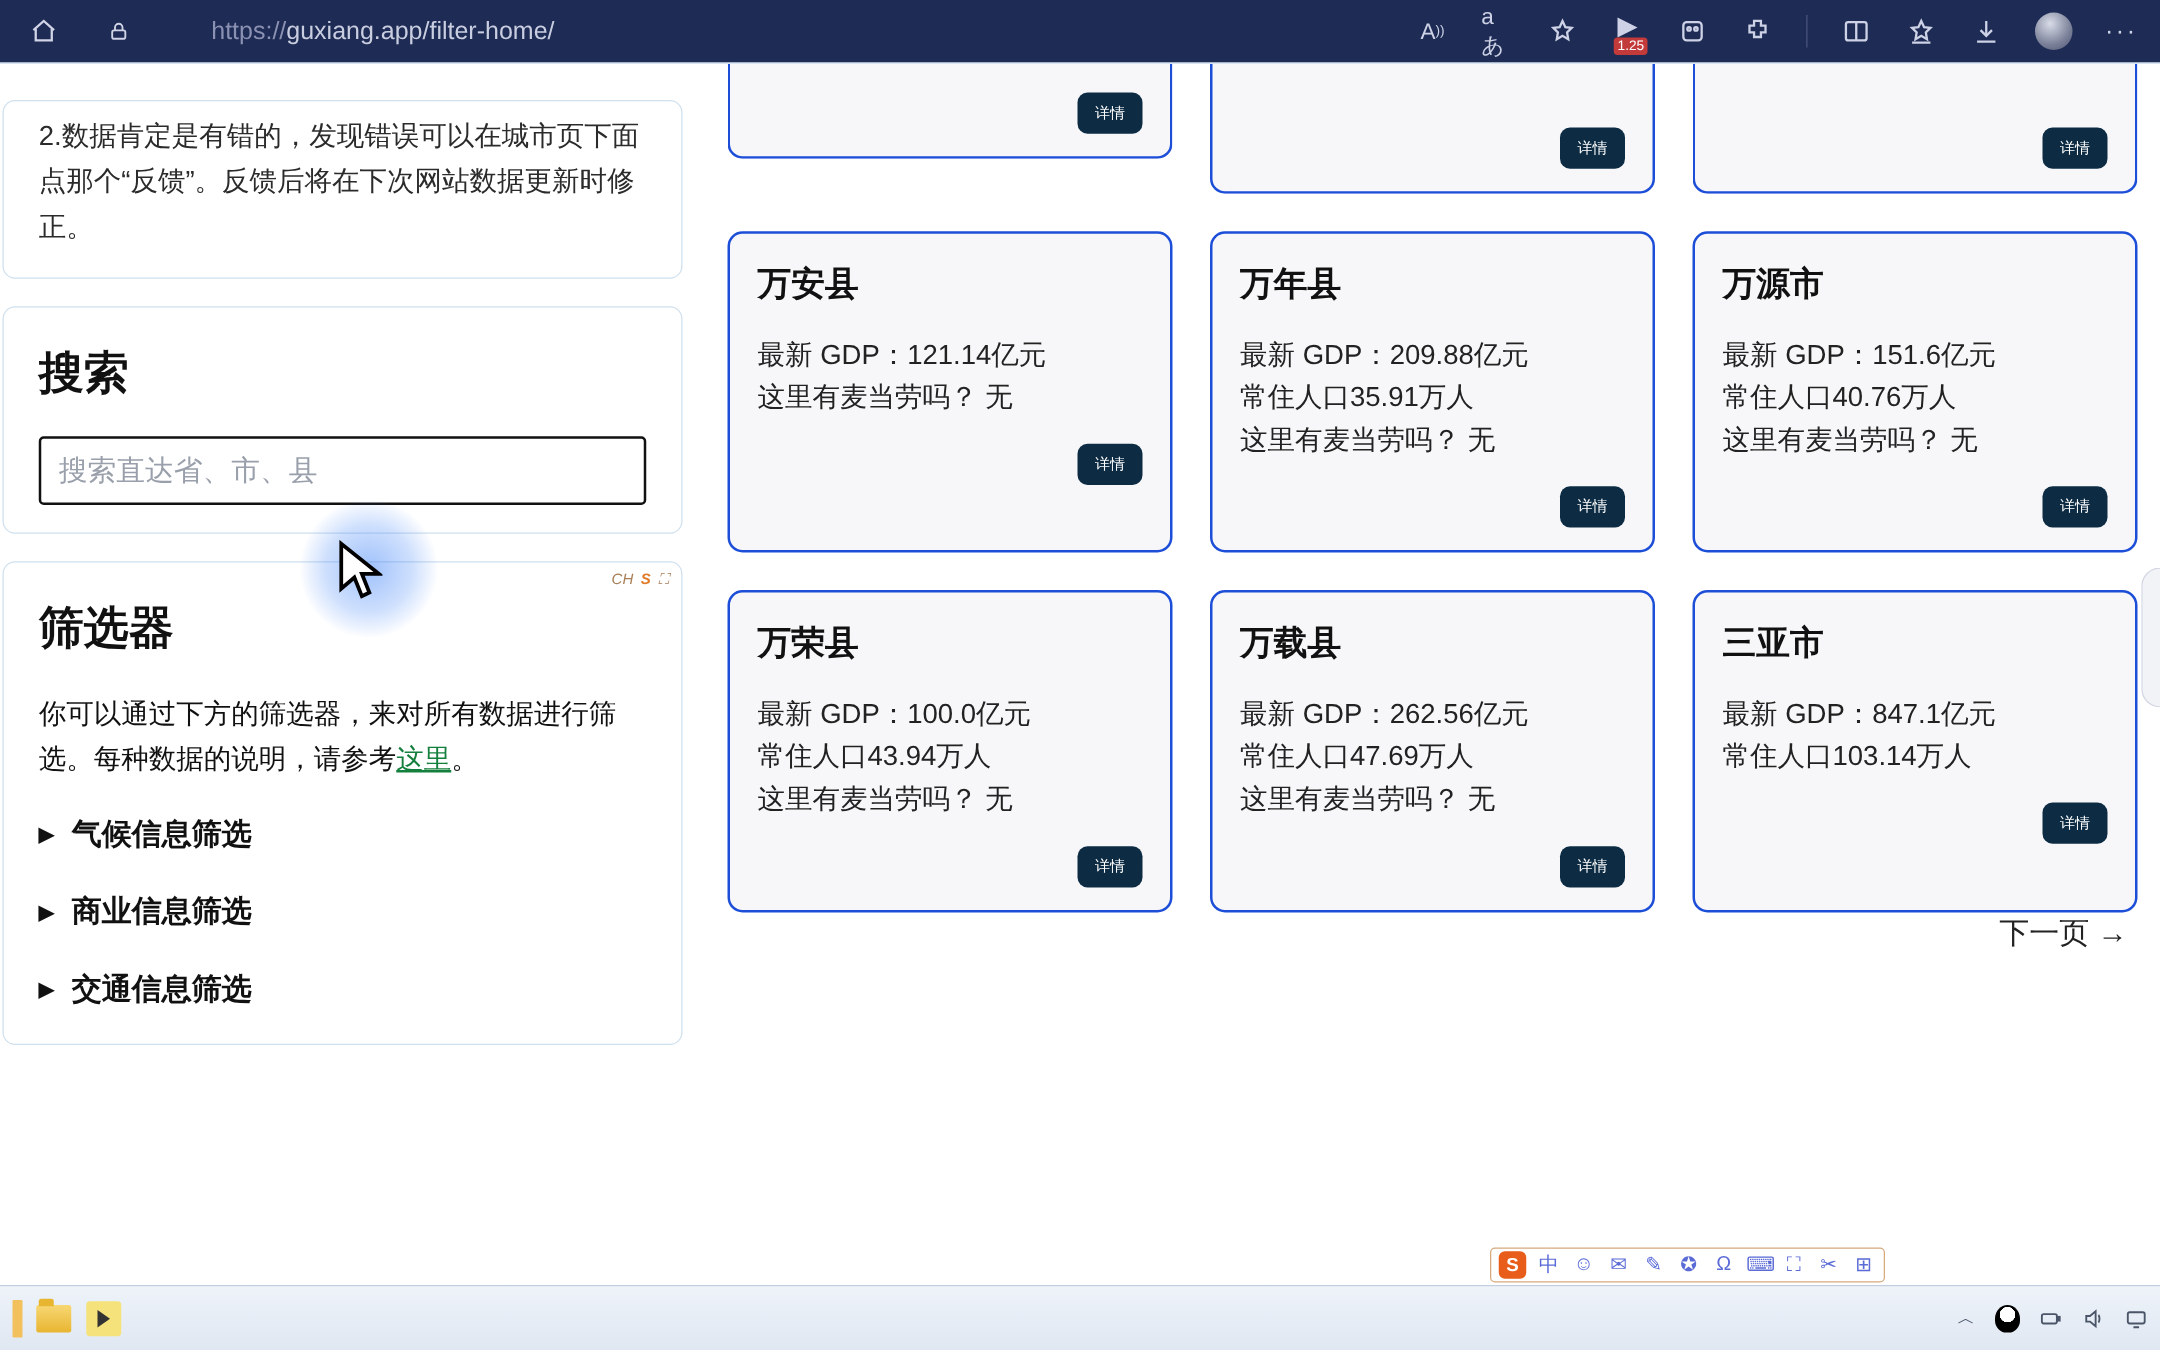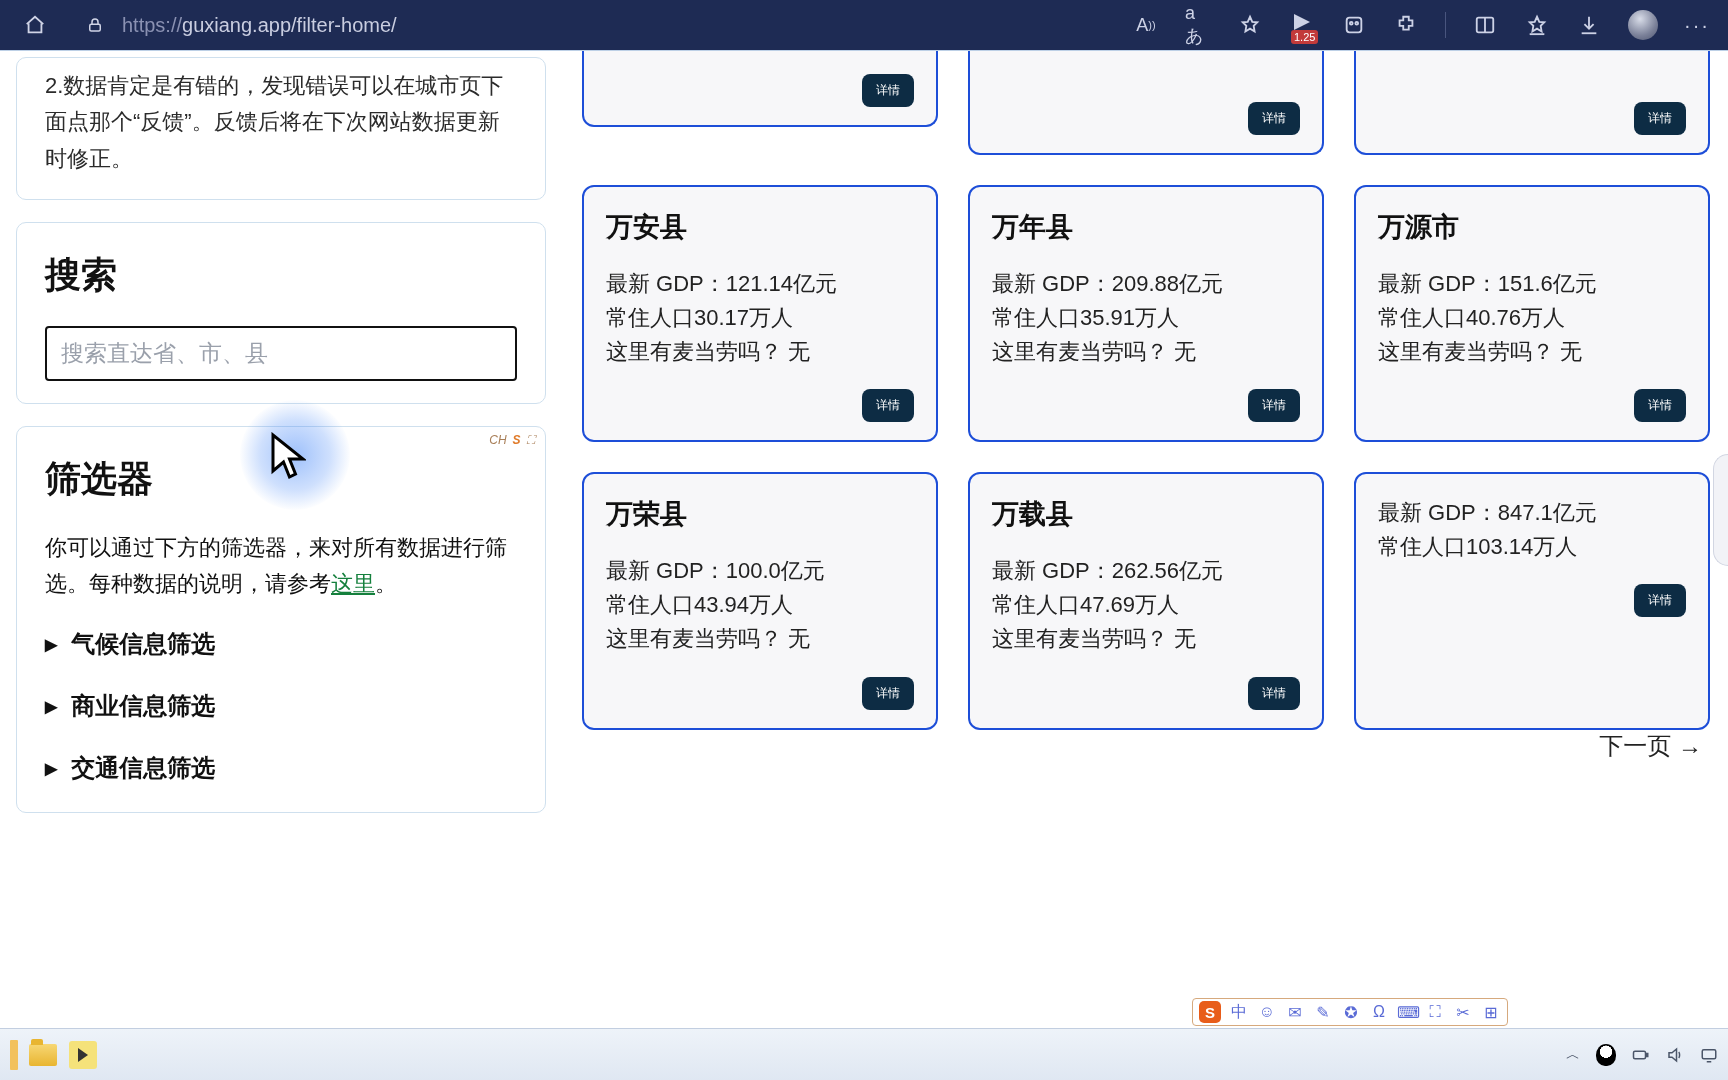--- a/index.html
+++ b/index.html
@@ -32,21 +32,21 @@
     display: flex; align-items: center; justify-content: center;
     margin-right: 30px;
   }
   .home-btn svg { width: 22px; height: 22px; stroke: #d0d4e6; fill: none; stroke-width: 2; }
   .lock-btn {
     width: 30px; height: 30px;
     display:flex;align-items:center;justify-content:center;
     margin-right: 12px;
   }
   .lock-btn svg { width: 18px; height: 18px; stroke: #d0d4e6; fill: none; stroke-width: 2; }
-  .url-text { color: #c9cde0; font-size: 20px; }
+  .url-text { color: #c9cde0; font-size: 20px; margin-left: 47px; }
   .url-text .proto { color: #8a91b2; }
   .bar-right {
     margin-left: auto;
     display: flex;
     align-items: center;
     gap: 26px;
     padding-right: 10px;
   }
   .bar-ico { width: 26px; height: 26px; display:flex; align-items:center; justify-content:center; color:#cdd2e6; }
   .bar-ico svg { width: 22px; height: 22px; stroke: #cdd2e6; fill:none; stroke-width:2; }
@@ -81,22 +81,23 @@
   .content {
     display:flex;
     height: calc(1080px - 50px - 1px - 52px);
     overflow:hidden;
     background: #fff;
   }
 
   
   .sidebar {
     width: 560px;
-    padding: 6px 14px 0 16px;
+    padding: 6px 14px 0 2px;
     box-sizing: border-box;
+    margin-top: 23px;
   }
   .panel {
     border: 1px solid #cfe0ee;
     border-radius: 10px;
     padding: 22px 28px;
     margin-bottom: 22px;
     background: #fff;
   }
   .note-text {
     font-size: 22px;
@@ -422,21 +423,20 @@
           <div class="btn-row">
               <button class="detail-btn">详情</button>
             </div>
         </div>
       </div>
 
       <div class="grid" id="cards-grid">
           <div class="card">
             <h3>万安县</h3>
             <div class="line">最新 GDP：121.14亿元</div>
-            <div class="line">常住人口30.17万人</div>
             <div class="line">这里有麦当劳吗？  无</div>
             <div class="btn-row">
               <button class="detail-btn">详情</button>
             </div>
           </div>
           <div class="card">
             <h3>万年县</h3>
             <div class="line">最新 GDP：209.88亿元</div>
             <div class="line">常住人口35.91万人</div>
             <div class="line">这里有麦当劳吗？  无</div>
@@ -465,20 +465,21 @@
           <div class="card">
             <h3>万载县</h3>
             <div class="line">最新 GDP：262.56亿元</div>
             <div class="line">常住人口47.69万人</div>
             <div class="line">这里有麦当劳吗？  无</div>
             <div class="btn-row">
               <button class="detail-btn">详情</button>
             </div>
           </div>
           <div class="card">
+            <h3>三亚市</h3>
             <div class="line">最新 GDP：847.1亿元</div>
             <div class="line">常住人口103.14万人</div>
             <div class="btn-row">
               <button class="detail-btn">详情</button>
             </div>
           </div>
         </div>
 
       <div class="next-page">下一页  →</div>
     </div>

